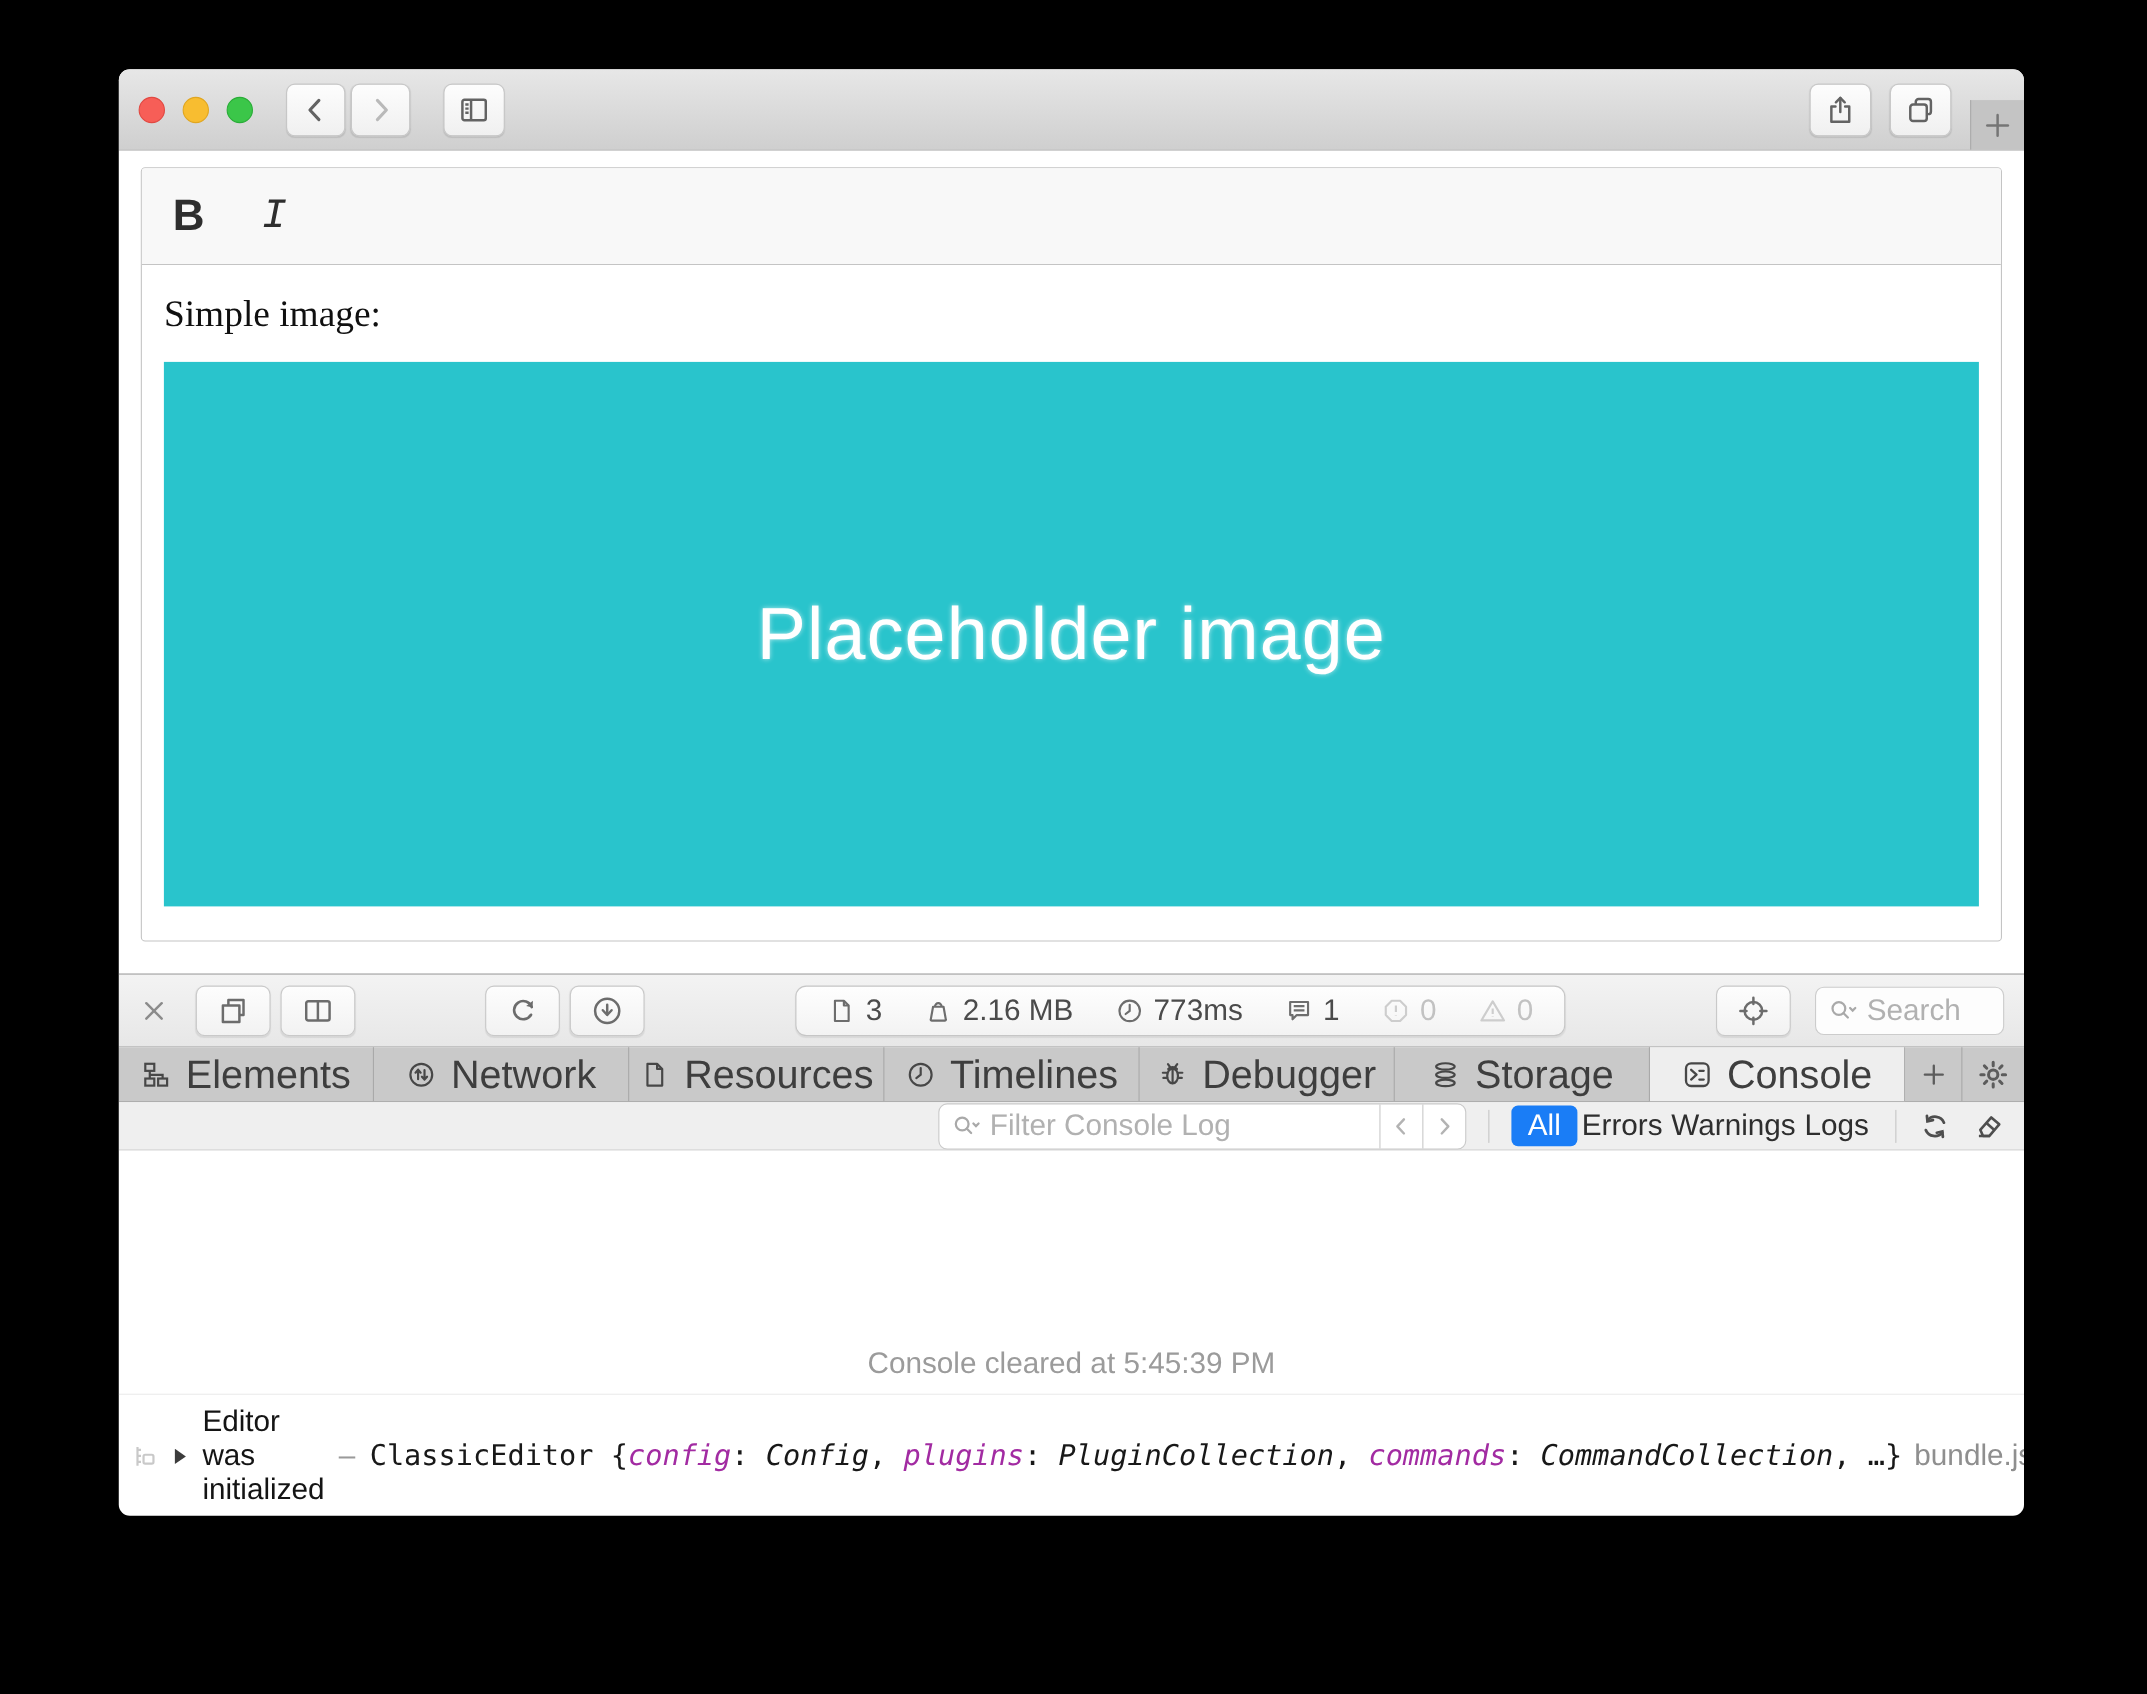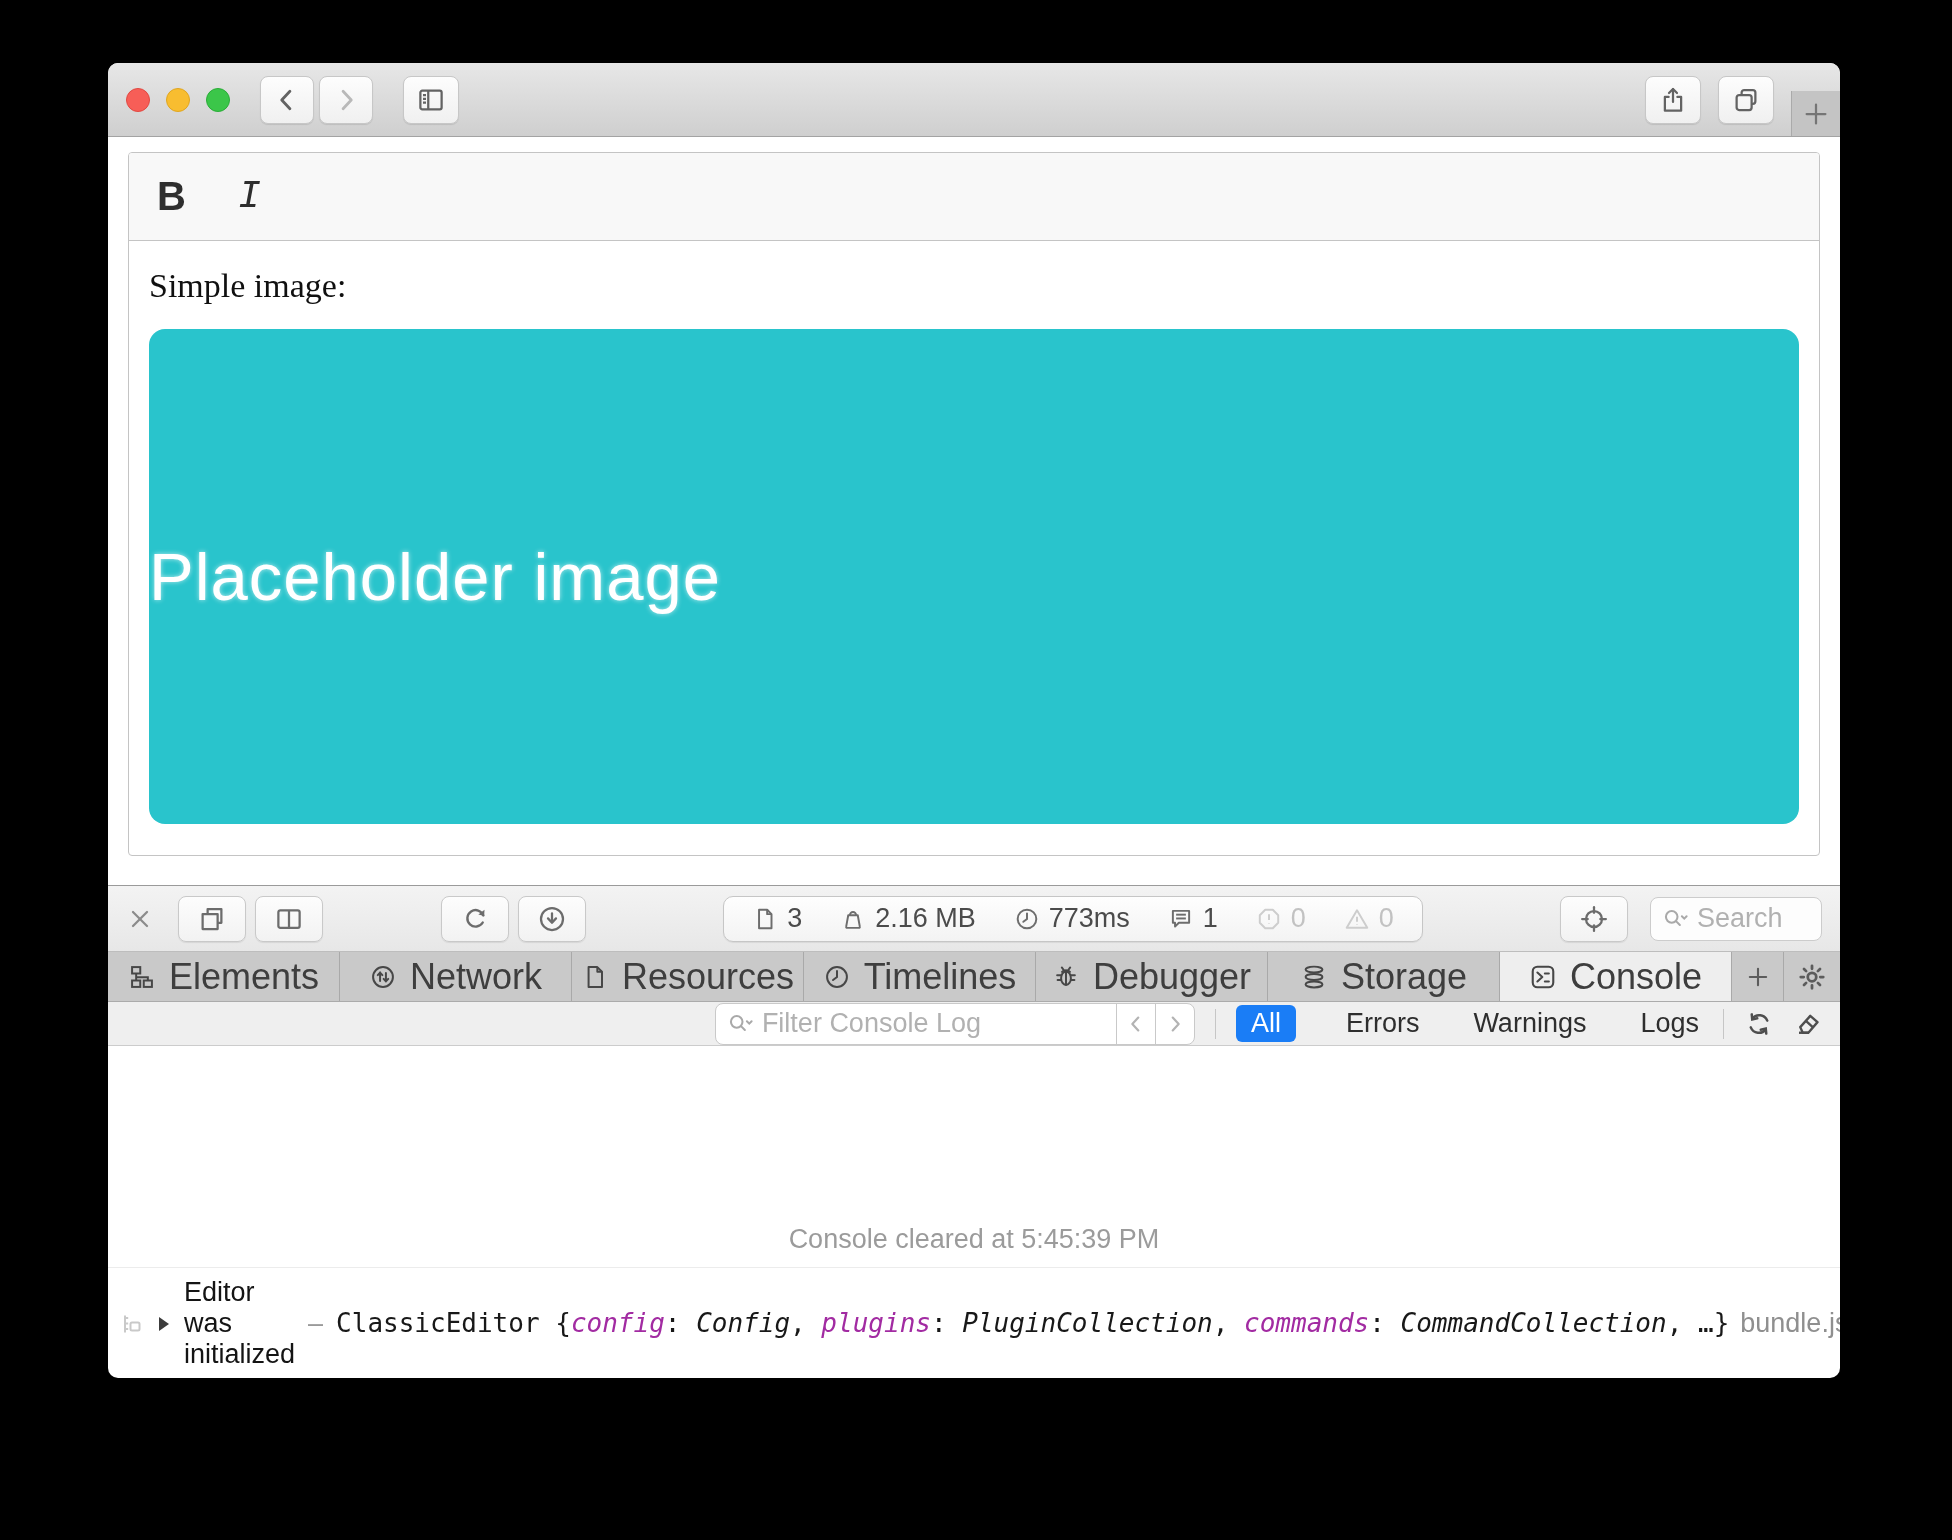--- a/index.html
+++ b/index.html
@@ -54,21 +54,21 @@
     height:88px; background:#f8f8f8; border-bottom:1px solid #c4c4c4;
     border-radius:3px 3px 0 0;
     display:flex; align-items:center; padding:0 28px; gap:52px;
   }
   .ed-btn { background:none; border:none; cursor:default; color:#2e2e2e; }
   .ed-btn.bold { font-family:"Liberation Sans",sans-serif; font-weight:bold; font-size:40px; }
   .ed-btn.italic { font-family:"Liberation Mono",monospace; font-style:italic; font-size:38px; }
   .ed-content { padding:26px 20px 31px; font-family:"Liberation Serif", serif; font-size:34px; color:#101010; }
   .ed-paragraph { margin-bottom:24px; }
   .placeholder-img {
-    height:495px; display:flex; align-items:center; justify-content:flex-start;border-radius:16px;
+    height:495px; display:flex; align-items:center; justify-content:center;
   }
   .placeholder-img span {
     font-family:"Liberation Sans", sans-serif; font-size:67px; color:#fff;
     letter-spacing:1px; text-shadow:0 0 5px rgba(255,255,255,.65);
   }
   
   .dt-toolbar {
     height:66px; background:linear-gradient(#f3f3f3,#e7e7e7); border-bottom:1px solid #bdbdbd;
     display:flex; align-items:center; padding:0 18px;
   }
@@ -122,21 +122,21 @@
   }
   .filter-field .mag { color:#a9a9a9; display:flex; margin:0 6px 0 10px; }
   .filter-field input {
     flex:1; border:none; outline:none; font-size:27px; color:#3c3c3c;
     font-family:"Liberation Sans",sans-serif; background:transparent;
   }
   .filter-field input::placeholder { color:#b1b1b1; }
   .ff-nav { width:40px; height:42px; border-left:1px solid #c9c9c9; display:flex;
     align-items:center; justify-content:center; color:#b3b3b3; }
   .vsep { width:1px; height:30px; background:#c6c6c6; margin:0 20px; }
-  .scopes { display:flex; align-items:flex-end; gap:46px; }
+  .scopes { display:flex; align-items:flex-end; }
   .scope { font-size:27px; color:#2e2e2e; padding:3px 4px; cursor:default; }
   .scope.active { background:#1a7df6; color:#fff; border-radius:6px; padding:3px 15px; }
   .fb-icons { display:flex; align-items:center; gap:20px; color:#4e4e4e; }
   
   .console-area { height:322px; background:#fff; font-size:27px; }
   .console-spacer { height:168px; }
   .console-cleared {
     text-align:center; color:#9b9b9b; padding:10px 0 12px; border-bottom:1px solid #ececec;
   }
   .log-row {

